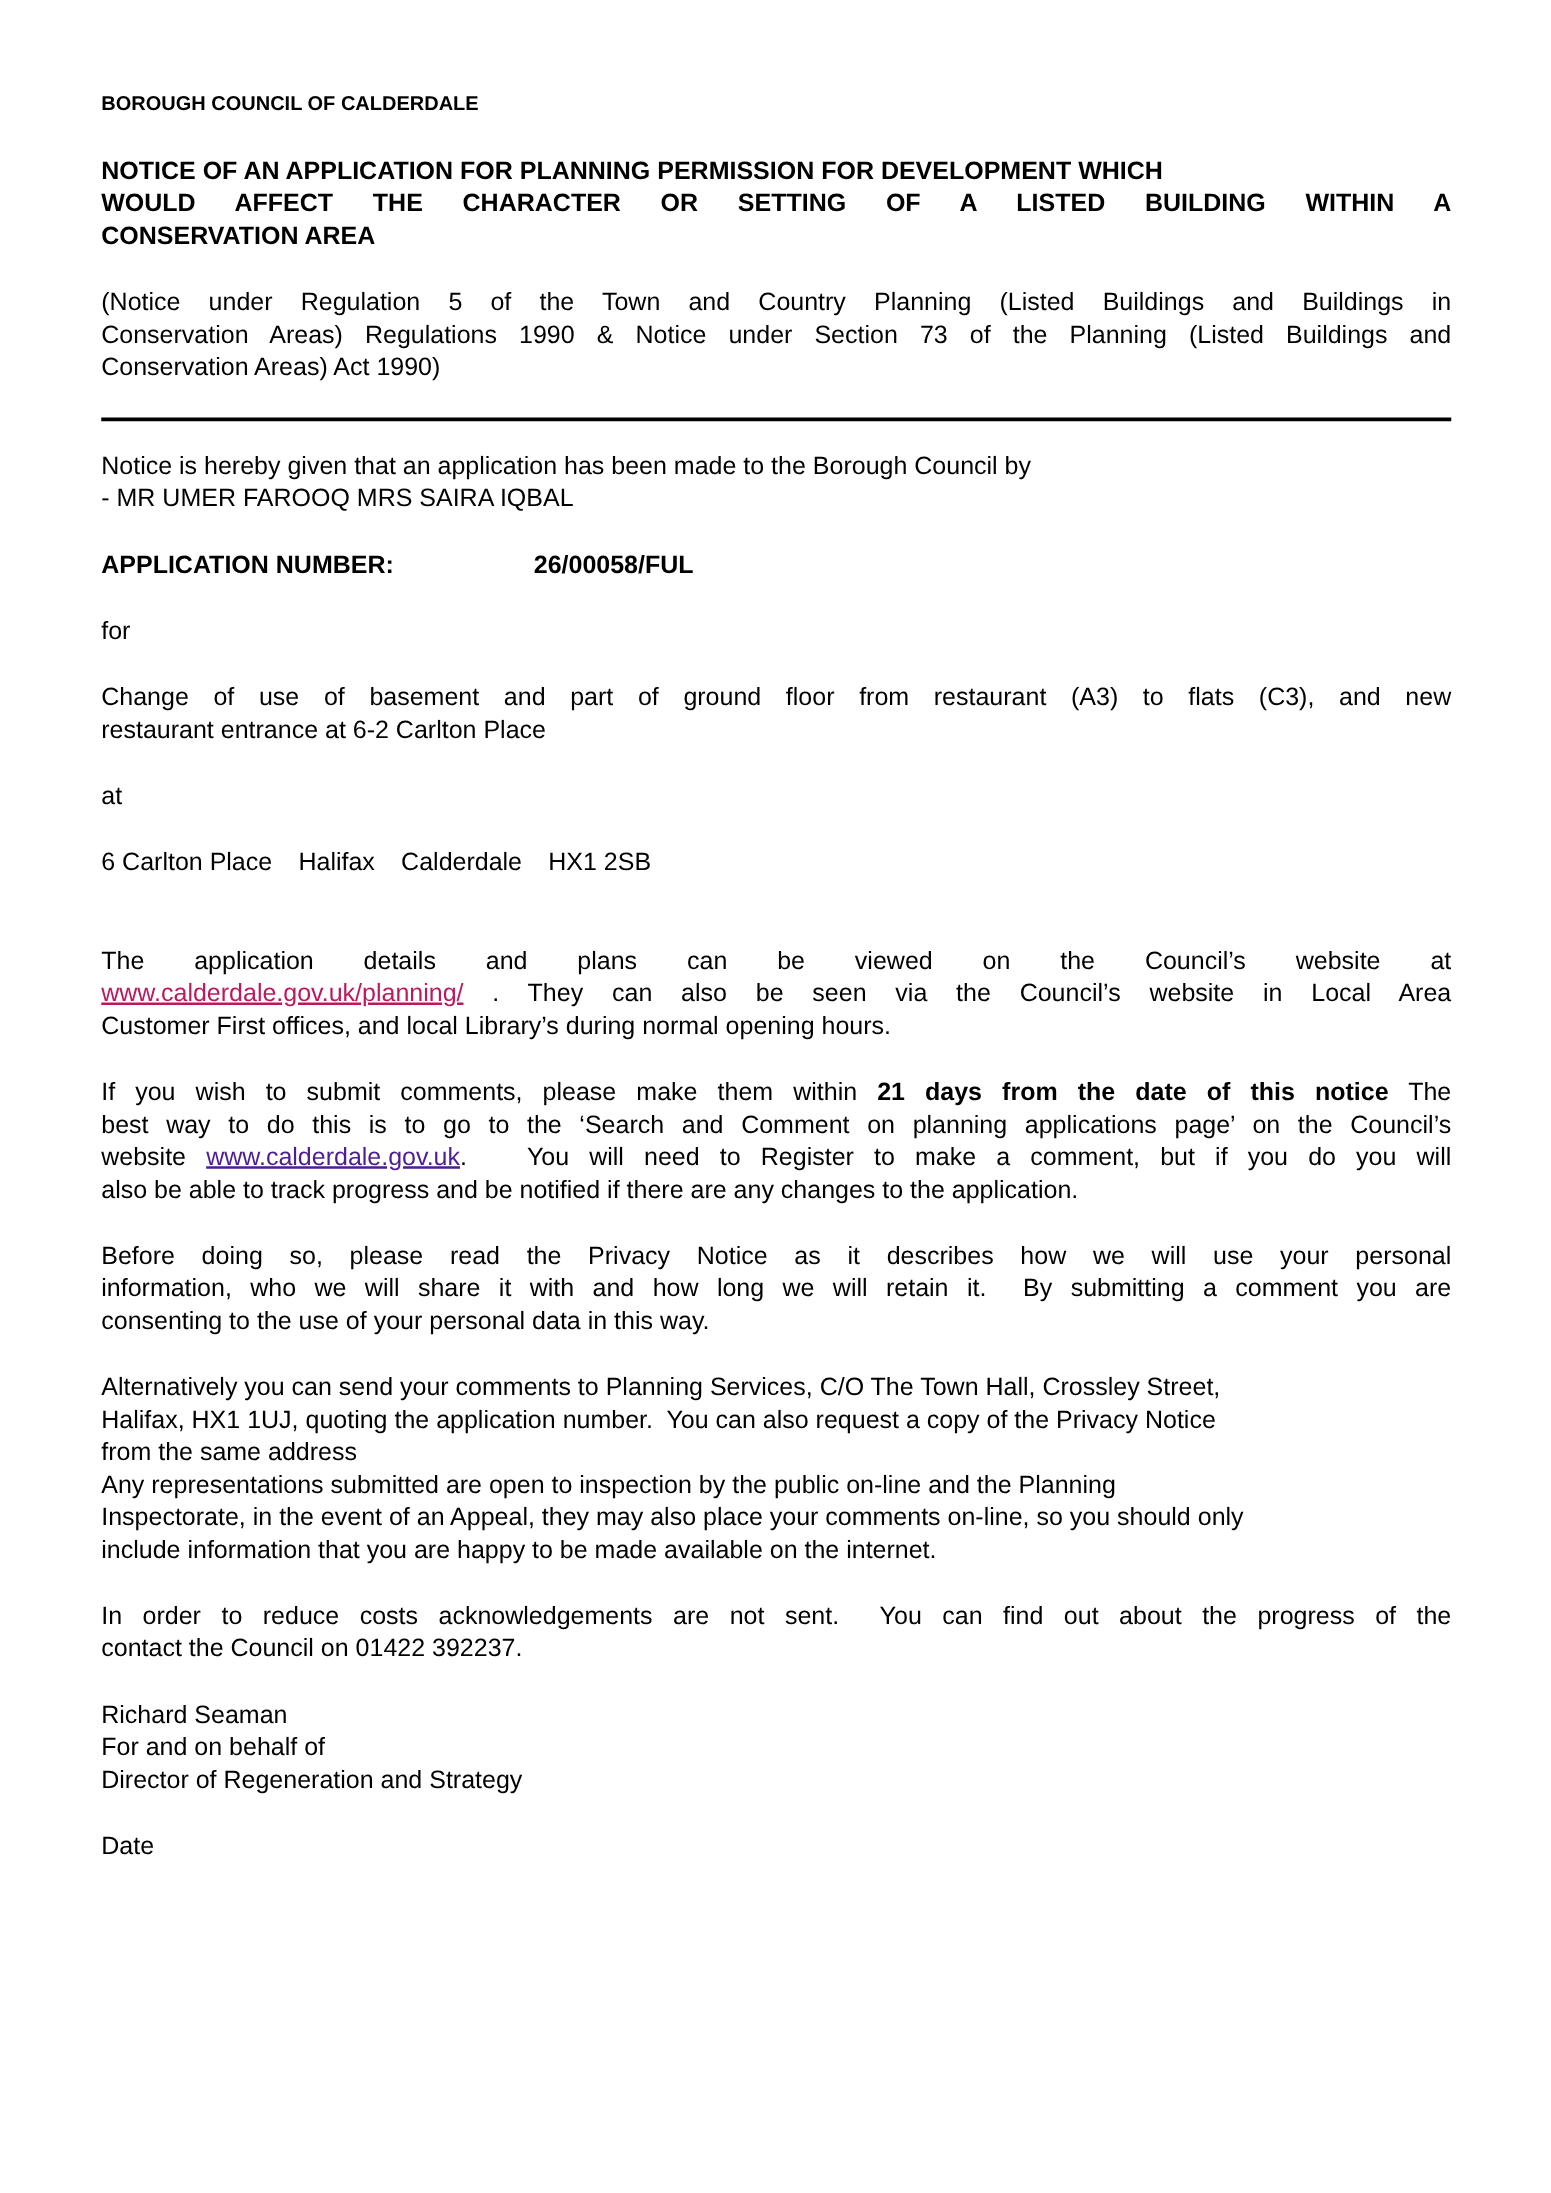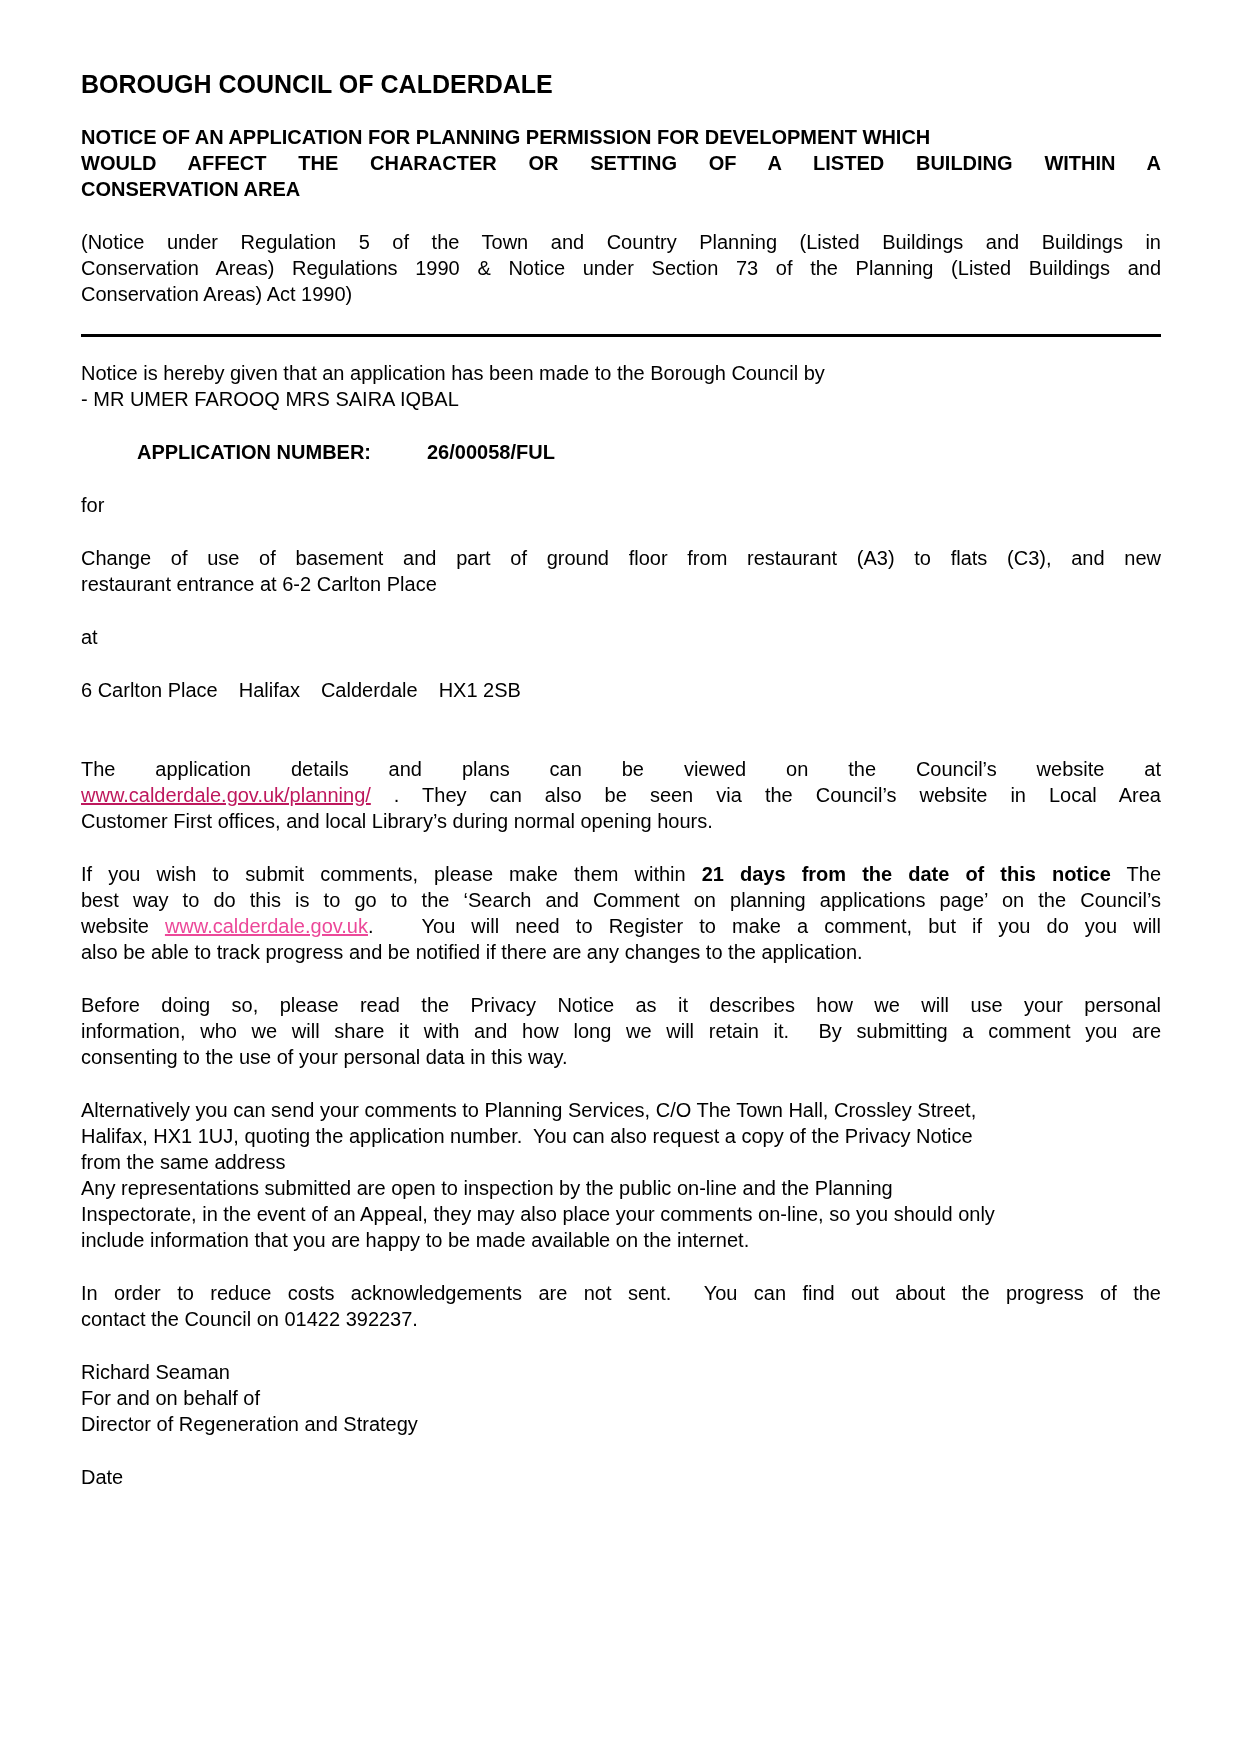--- a/index.html
+++ b/index.html
@@ -3,30 +3,30 @@
 <meta charset="utf-8">
 <style>
   html,body{margin:0;padding:0;background:#ffffff;}
   body{width:1241px;height:1754px;position:relative;}
   .page{
     position:absolute;left:0;top:0;width:1241px;height:1754px;box-sizing:border-box;
     padding:71px 80px 0 81px;
     font-family:"Liberation Sans","DejaVu Sans",sans-serif;
     font-size:20px;line-height:26px;color:#000;background:#fff;
   }
-  h1{margin:0 0 27px 0;font-size:25px;line-height:26px;font-weight:bold;}
+  h1{margin:0 0 27px 0;font-size:16px;line-height:26px;font-weight:bold;}
   .b{font-weight:bold;}
   .block{margin:0 0 27px 0;}
   .jl{text-align:justify;text-align-last:justify;}
   .rule{height:3px;background:#000;margin:0 0 23px 0;}
-  .applabel{display:inline-block;width:346px;text-align:center;}
+  .applabel{display:inline-block;width:346px;}
   .addr{margin-bottom:53px;}
   .addr-part{margin-right:21px;}
   .link{color:#be185d;text-decoration:underline;cursor:pointer;}
-  .ulink{color:#ec4899;text-decoration:underline;cursor:pointer;}
+  .ulink{color:#4c1d95;text-decoration:underline;cursor:pointer;}
 </style>
 </head>
 <body>
 
 <div class="page">
 
   <h1>BOROUGH COUNCIL OF CALDERDALE</h1>
 
   <div class="block b">
     <div>NOTICE OF AN APPLICATION FOR PLANNING PERMISSION FOR DEVELOPMENT WHICH</div>

